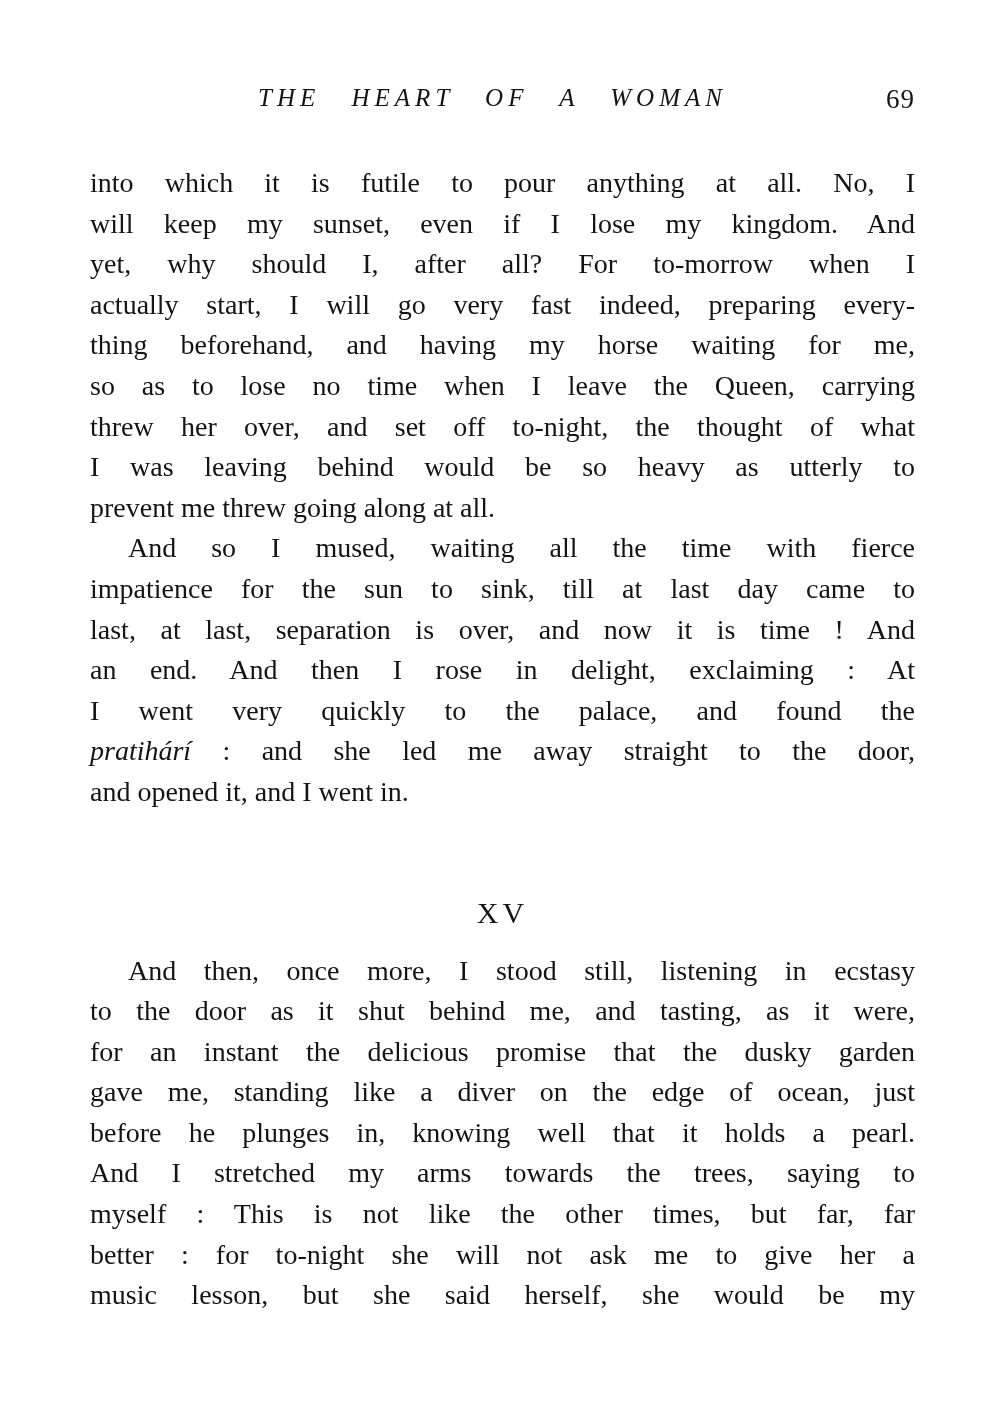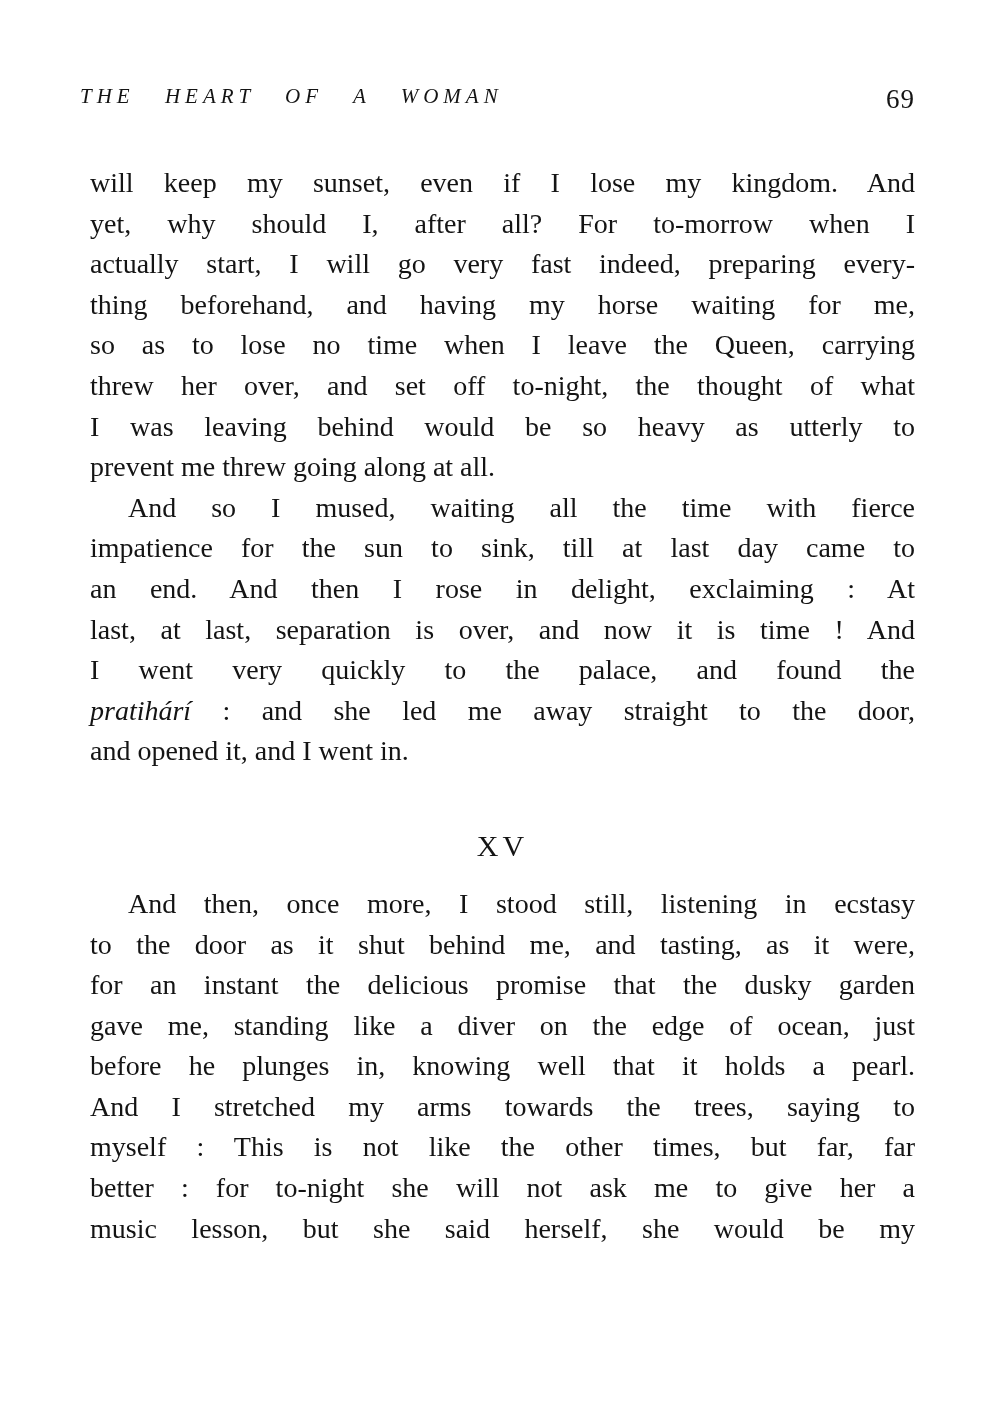--- a/index.html
+++ b/index.html
@@ -18,23 +18,23 @@
     overflow: hidden;
   }
   .running-header {
     position: relative;
     margin: 0 85px 0 90px;
     padding-top: 84px;
     height: 33px;
   }
   .header-title {
     display: block;
-    text-align: left;
+    text-align: center;
     font-style: italic;
-    font-size: 21px;
+    font-size: 25px;
     letter-spacing: 5px;
     word-spacing: 20px;
     transform: translateX(-10px);
     white-space: nowrap;
   }
   .folio {
     position: absolute;
     right: 0;
     top: 84px;
     font-size: 27px;
@@ -56,56 +56,57 @@
   .line.short {
     text-align-last: left;
   }
   .line.indent {
     text-indent: 38px;
   }
   .line em {
     font-style: italic;
   }
   .chapter-number {
-    margin: 54px 0 18px 0;
+    margin: 80px 0 18px 0;
     text-align: center;
     font-size: 30px;
     font-weight: normal;
     letter-spacing: 4px;
     line-height: 40px;
   }
 </style>
 </head>
 <body>
 
 <div class="page">
 
   <div class="running-header">
     <span class="header-title">THE HEART OF A WOMAN</span>
     <span class="folio">69</span>
   </div>
 
   <div class="text-block">
 
     <div class="para">
+      <div class="line">into which it is futile to pour anything at all. No, I</div>
       <div class="line">will keep my sunset, even if I lose my kingdom. And</div>
       <div class="line">yet, why should I, after all? For to-morrow when I</div>
       <div class="line">actually start, I will go very fast indeed, preparing every-</div>
       <div class="line">thing beforehand, and having my horse waiting for me,</div>
       <div class="line">so as to lose no time when I leave the Queen, carrying</div>
       <div class="line">threw her over, and set off to-night, the thought of what</div>
       <div class="line">I was leaving behind would be so heavy as utterly to</div>
       <div class="line short">prevent me threw going along at all.</div>
     </div>
 
     <div class="para">
       <div class="line indent">And so I mused, waiting all the time with fierce</div>
       <div class="line">impatience for the sun to sink, till at last day came to</div>
+      <div class="line">last, at last, separation is over, and now it is time ! And</div>
       <div class="line">an end. And then I rose in delight, exclaiming : At</div>
-      <div class="line">last, at last, separation is over, and now it is time ! And</div>
       <div class="line">I went very quickly to the palace, and found the</div>
       <div class="line"><em>pratihárí</em><span> : and she led me away straight to the door,</span></div>
       <div class="line short">and opened it, and I went in.</div>
     </div>
 
     <h2 class="chapter-number">XV</h2>
 
     <div class="para">
       <div class="line indent">And then, once more, I stood still, listening in ecstasy</div>
       <div class="line">to the door as it shut behind me, and tasting, as it were,</div>

